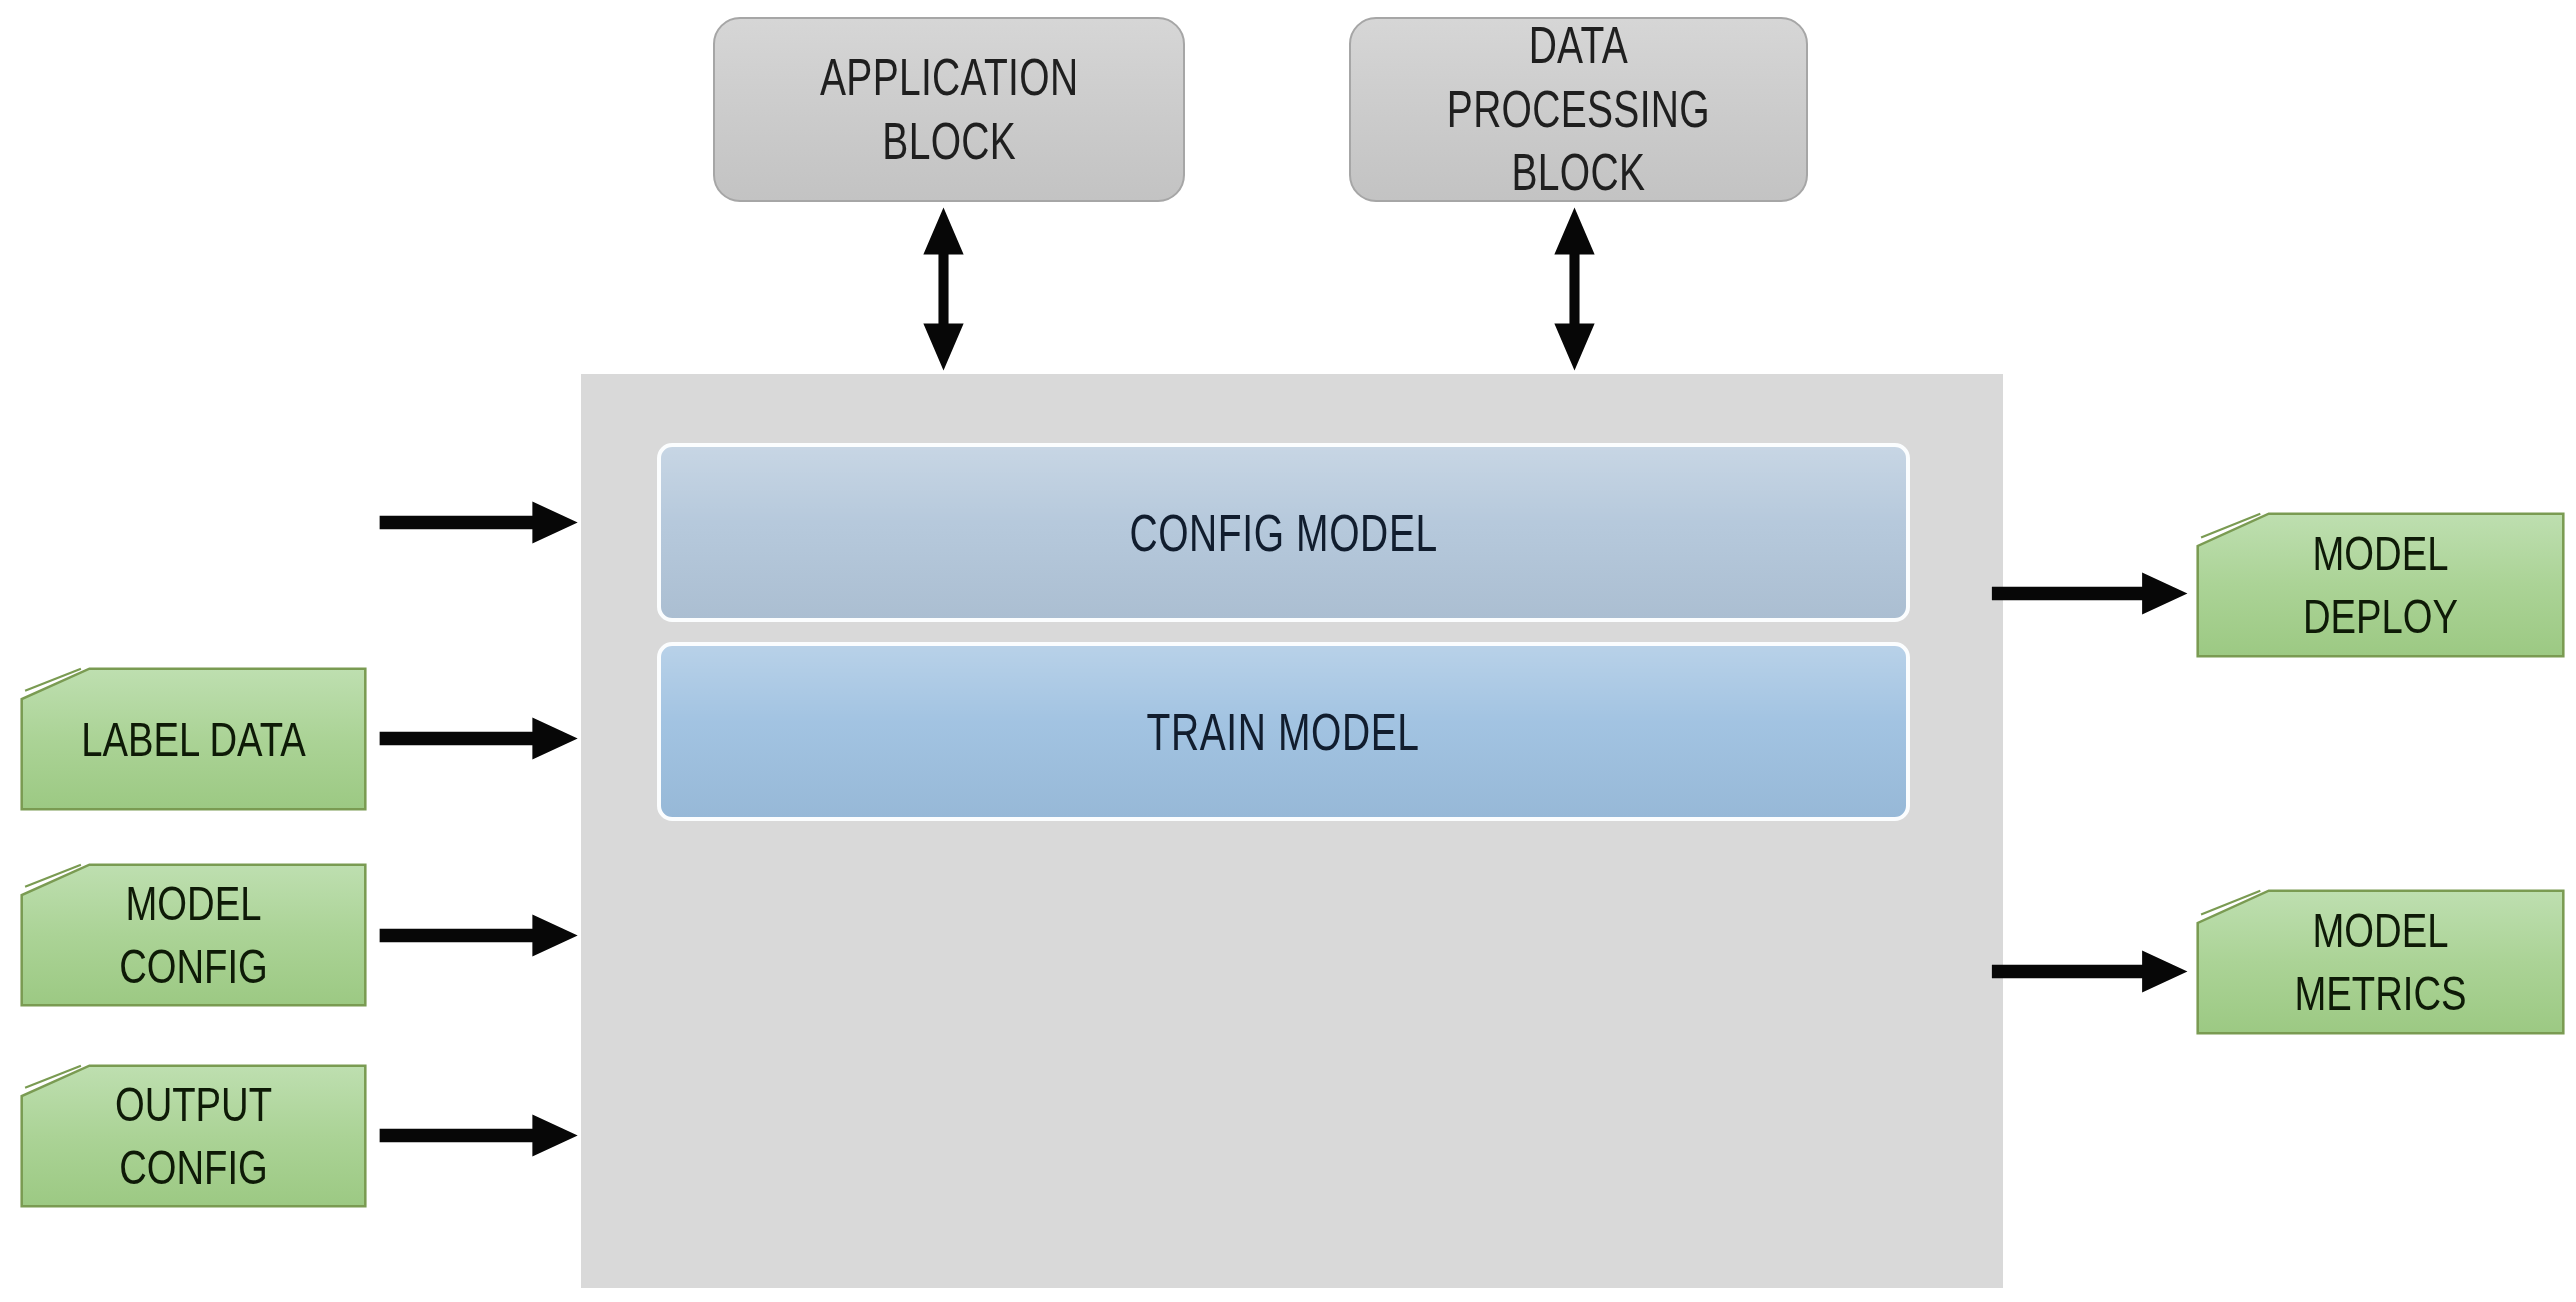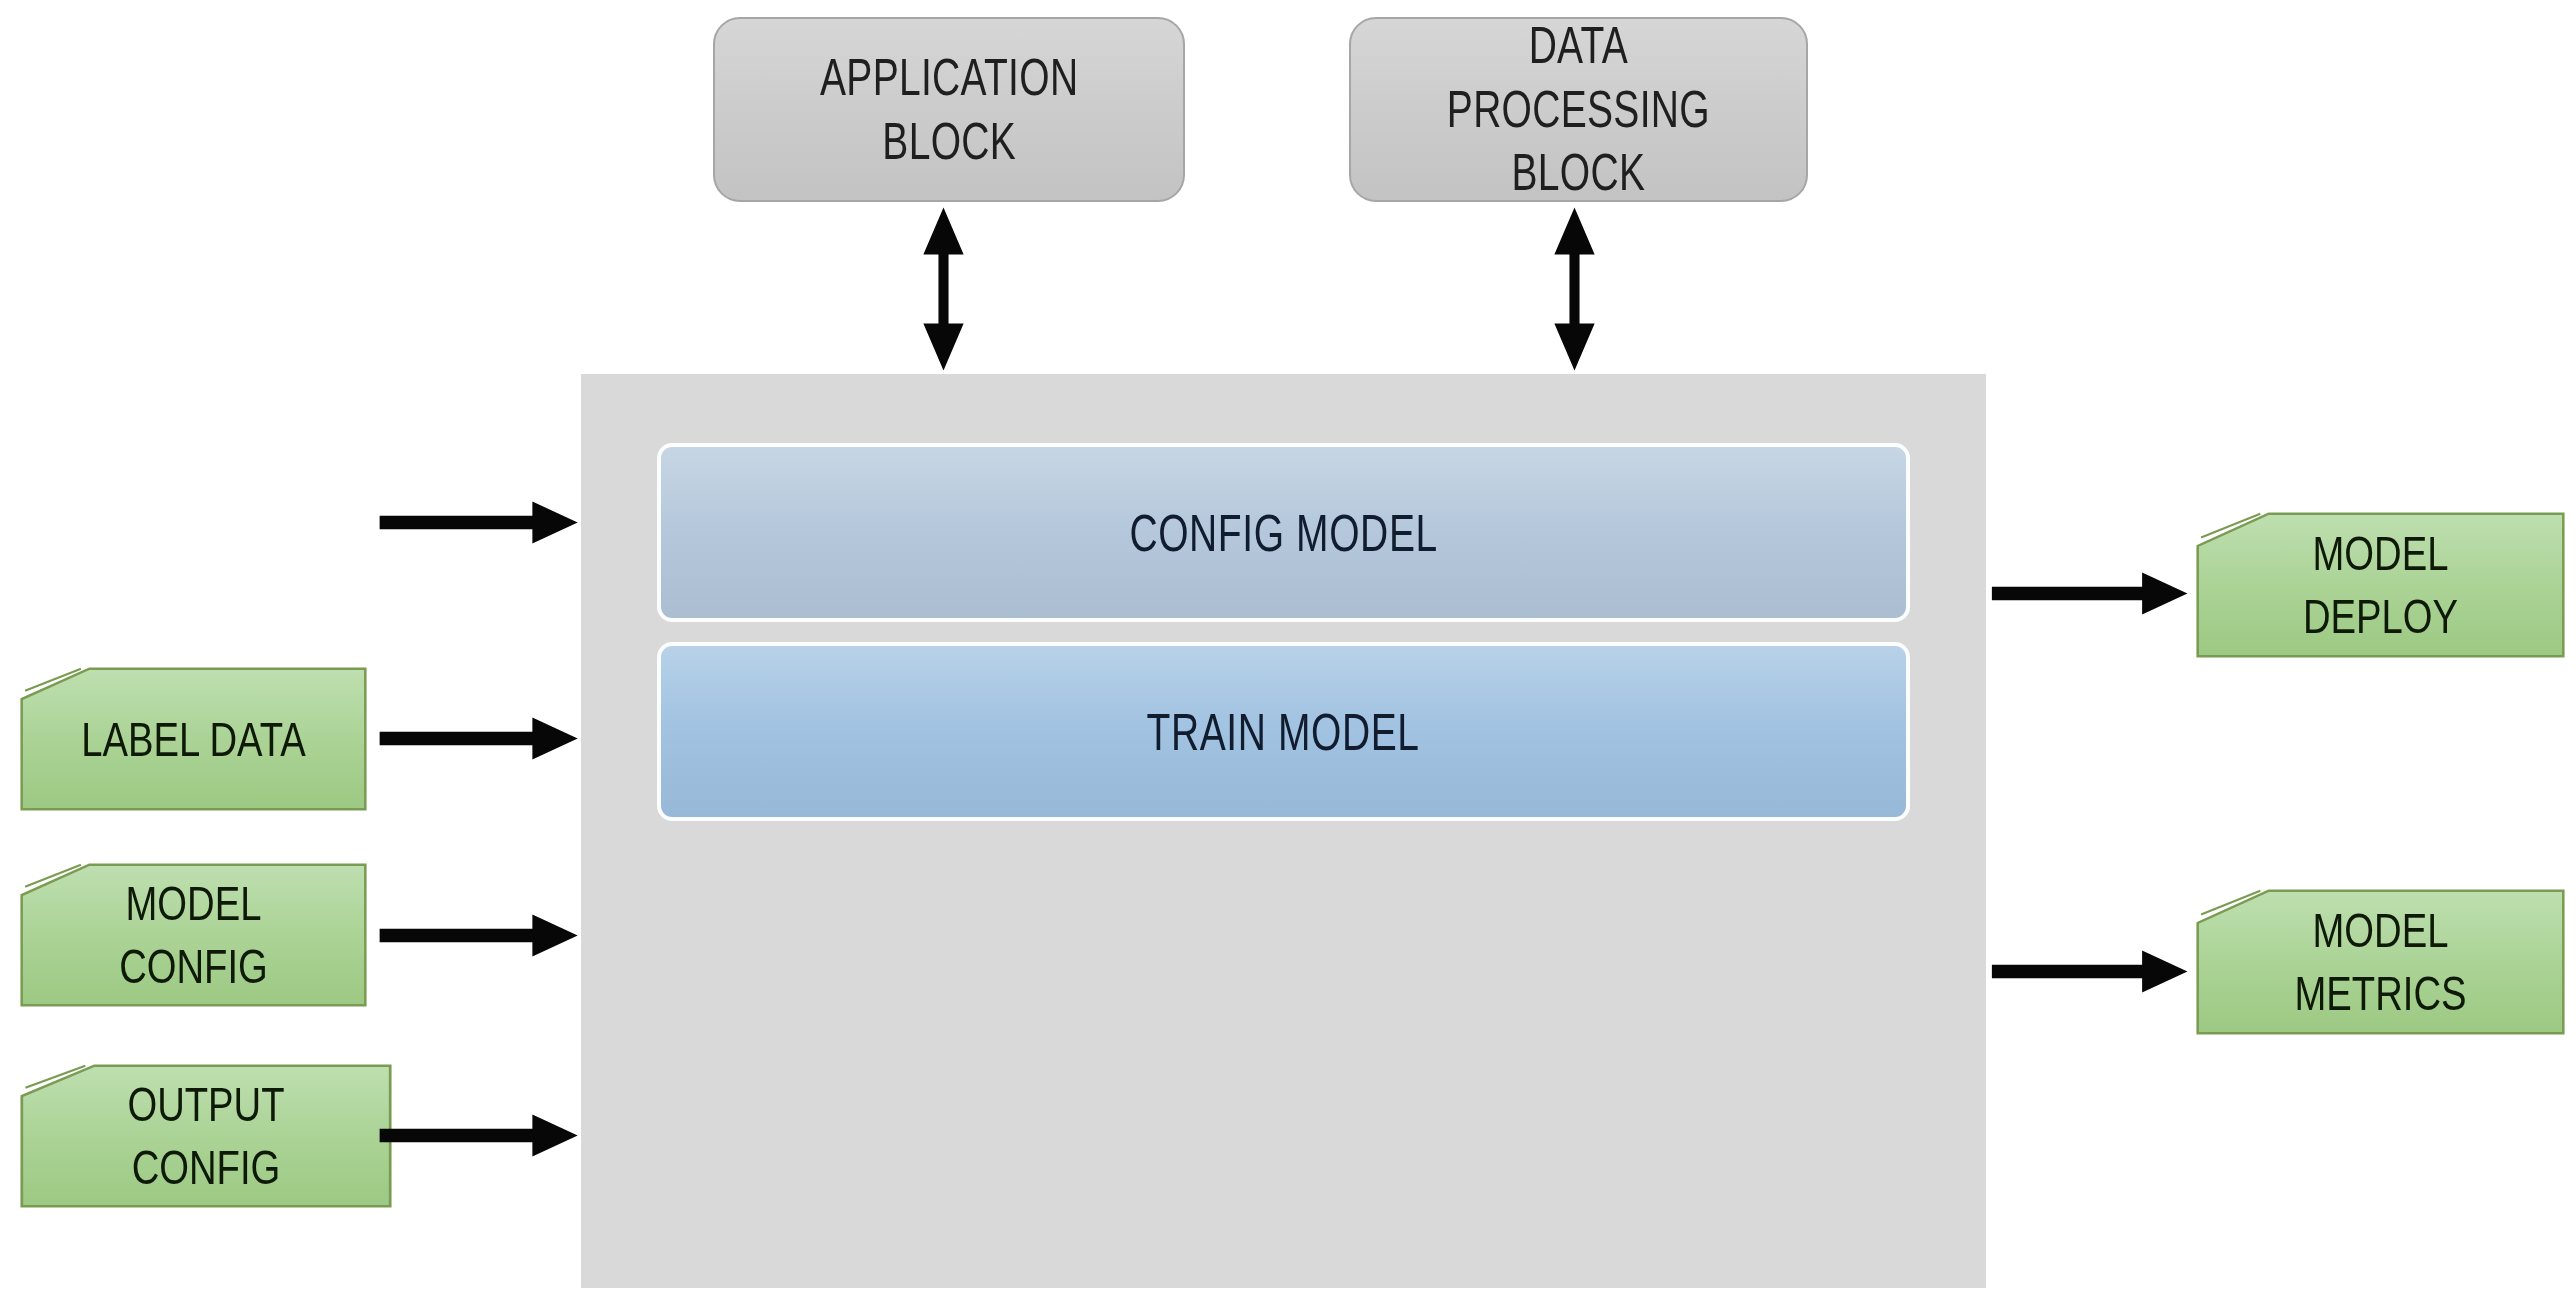--- a/index.html
+++ b/index.html
@@ -22,20 +22,21 @@
   .gray-label{
     color:#1f1f1f;font-size:52px;line-height:1.23;
     text-align:center;white-space:pre-line;
     transform:scaleX(0.75);transform-origin:center;
     letter-spacing:0.4px;
   }
   
   .core-container{
     position:absolute;left:581px;top:374px;width:1405px;height:914px;
     background:#d9d9d9;
+    padding-left:17px;
   }
   
   .bar{
     position:absolute;left:76px;width:1253px;height:179px;
     border:4.2px solid #fbfdfe;border-radius:15.2px;
     box-sizing:border-box;
     background-image:linear-gradient(180deg,rgba(255,255,255,0.28) 0%,rgba(255,255,255,0.05) 45%,rgba(0,0,0,0.04) 100%);
     display:flex;align-items:center;justify-content:center;
   }
   .bar-label{
@@ -108,21 +109,21 @@
   </div>
 
   <div class="green-card" style="left:19.5px;top:863px;width:347px;height:144px;">
     <svg viewBox="0 0 410 170" preserveAspectRatio="none">
       <polygon points="82,2 408,2 408,168 2,168 2,38" fill="url(#greenGrad)" stroke="#7a9b52" stroke-width="3"></polygon>
       <path d="M6,28 L72,2" fill="none" stroke="#7a9b52" stroke-width="2.5"></path>
     </svg>
     <div class="green-label">MODEL CONFIG</div>
   </div>
 
-  <div class="green-card" style="left:19.5px;top:1064px;width:347px;height:144px;padding-left:25px;">
+  <div class="green-card" style="left:19.5px;top:1064px;width:347px;height:144px;">
     <svg viewBox="0 0 410 170" preserveAspectRatio="none">
       <polygon points="82,2 408,2 408,168 2,168 2,38" fill="url(#greenGrad)" stroke="#7a9b52" stroke-width="3"></polygon>
       <path d="M6,28 L72,2" fill="none" stroke="#7a9b52" stroke-width="2.5"></path>
     </svg>
     <div class="green-label">OUTPUT
 CONFIG</div>
   </div>
 
   <svg class="arrow" style="left:379px;top:499px;" width="201" height="47" viewBox="0 0 238 56">
     <polygon fill="#070707" points="0,20 182,20 182,3 236,28 182,53 182,36 0,36"></polygon>

